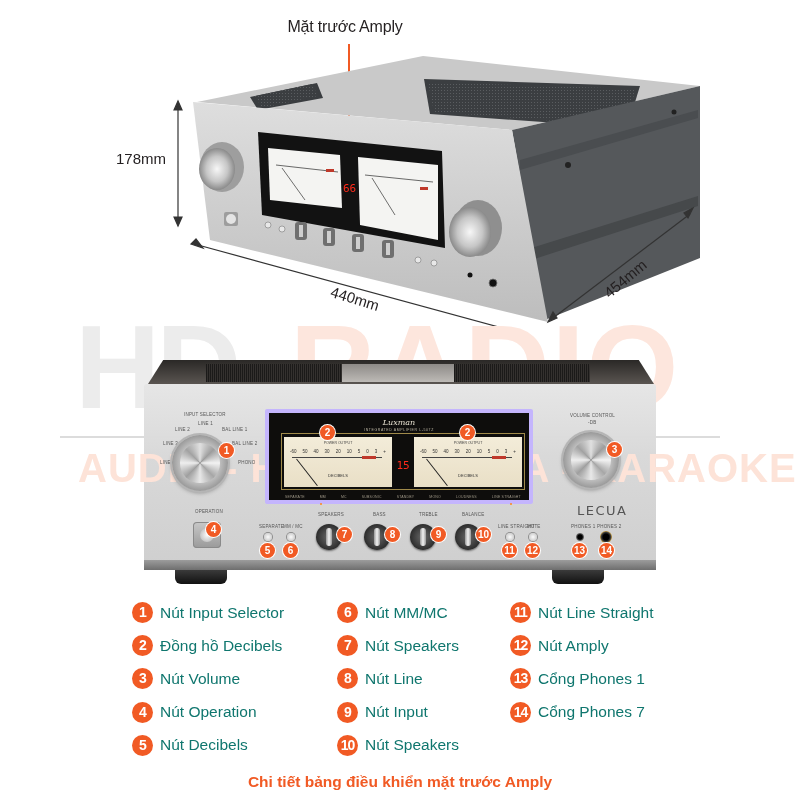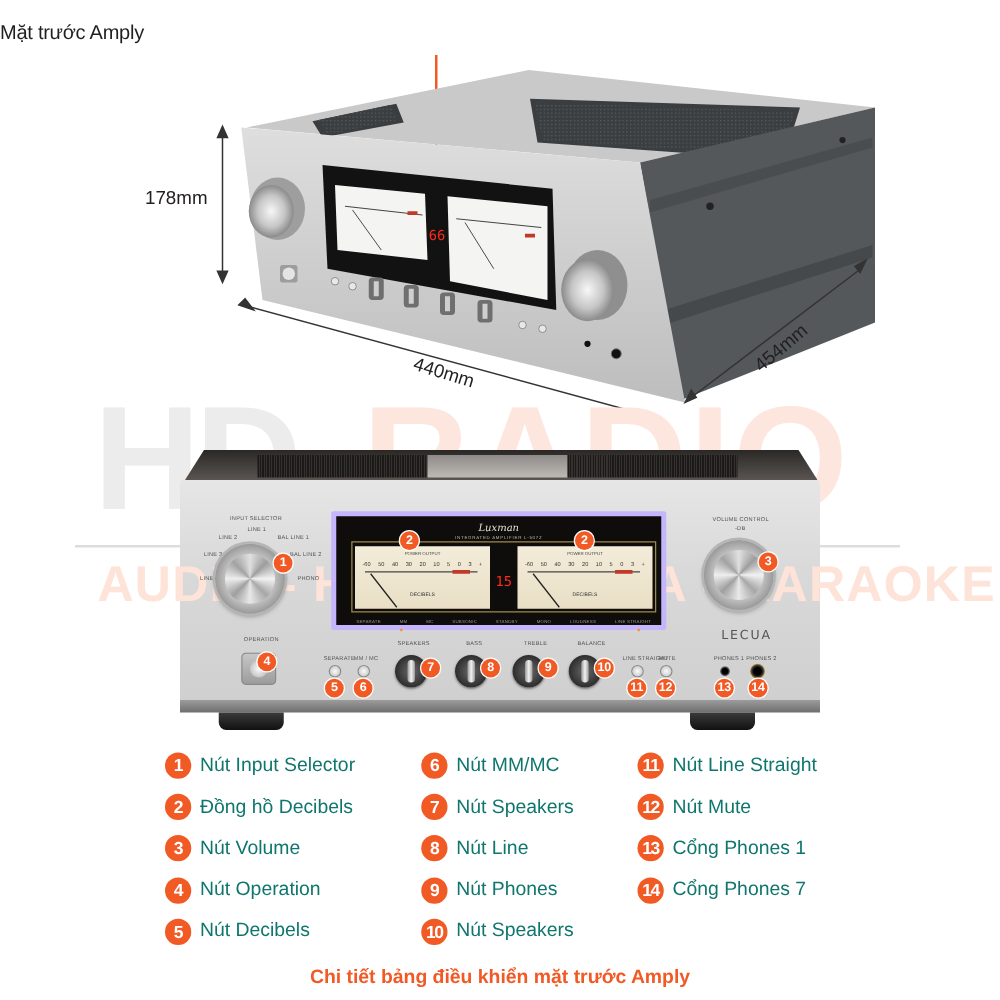--- a/index.html
+++ b/index.html
@@ -1,21 +1,21 @@
 <!DOCTYPE html>
 <html><head>
 <meta charset="utf-8">
 <style>
   * { box-sizing: border-box; margin: 0; padding: 0; }
   html, body { width: 800px; height: 800px; background: #ffffff; overflow: hidden; }
   body { position: relative; font-family: "Liberation Sans", "DejaVu Sans", sans-serif; color: #231f20; }
   .abs { position: absolute; }
 
   
-  .top-title { left: 0; width: 690px; top: 18px; font-size: 16px; color: #231f20; letter-spacing: -0.2px; }
+  .top-title { left: 0; width: 690px; top: 18px; text-align: center; font-size: 16px; color: #231f20; letter-spacing: -0.2px; }
   .pointer-line { left: 348px; top: 44px; width: 1.5px; height: 92px; background: #f15a24; }
   .pointer-dot { left: 341px; top: 132px; width: 14px; height: 14px; border-radius: 50%; border: 2px solid #f15a24; background: #ffffff; }
   .pointer-dot::after { content: ""; position: absolute; left: 3px; top: 3px; width: 4px; height: 4px; border-radius: 50%; background: #f15a24; }
 
   
   .amp3d { left: 0; top: 0; width: 800px; height: 330px; }
   .dim-label { font-size: 15px; color: #231f20; }
   .dim-h { left: 116px; top: 150px; }
   .dim-w { left: 330px; top: 290px; transform: rotate(17deg); }
   .dim-d { left: 600px; top: 270px; transform: rotate(-40deg); }
@@ -66,21 +66,21 @@
   .indicators .tiny { color: #9c9585; font-size: 3.5px; }
   .led { width: 2px; height: 2px; background: #ff8a1a; border-radius: 50%; }
 
   .op-btn { left: 193px; top: 522px; width: 28px; height: 26px; border-radius: 4px; background: linear-gradient(#c8c8c8, #9a9a9a); box-shadow: inset 0 0 0 1px #8a8a8a; }
   .op-btn::after { content: ""; position: absolute; left: 7px; top: 6px; width: 14px; height: 14px; border-radius: 50%; background: radial-gradient(#fafafa, #b0b0b0); }
   .small-btn { width: 8px; height: 8px; border-radius: 50%; background: radial-gradient(#fbfbfb, #bdbdbd); box-shadow: 0 0 0 1px #8c8c8c; }
   .knob-sm { width: 26px; height: 26px; border-radius: 50%; background: radial-gradient(#6a6a6a, #2d2d2d 70%, #8f8f8f 90%, #4d4d4d); box-shadow: 0 1px 2px rgba(0,0,0,.5); }
   .knob-sm::after { content: ""; position: absolute; left: 10px; top: 4px; width: 6px; height: 18px; border-radius: 3px; background: linear-gradient(90deg, #999, #f2f2f2, #999); }
   .jack { width: 8px; height: 8px; border-radius: 50%; background: radial-gradient(#000 40%, #555 60%, #aaa 80%); }
   .jack-big { width: 12px; height: 12px; border-radius: 50%; background: radial-gradient(#000 35%, #3a3a3a 55%, #c59a3a 70%, #6e5220 85%); }
-  .lecua { font-family: "DejaVu Sans", sans-serif; font-size: 10px; letter-spacing: 1.5px; color: #555; }
+  .lecua { font-family: "DejaVu Sans", sans-serif; font-size: 13px; letter-spacing: 1.5px; color: #555; }
 
   
   .badge { width: 15px; height: 15px; border-radius: 50%; background: #f15a24; color: #ffffff; font-weight: bold; font-size: 10px; line-height: 15px; text-align: center; box-shadow: 0 0 0 1px #ffffff; }
 
   
   .legend { left: 132px; top: 596px; width: 560px; height: 160px; }
   .legend-col { position: absolute; top: 0; }
   .legend-item { height: 33.2px; display: flex; align-items: center; }
   .legend-num { width: 21px; height: 21px; border-radius: 50%; background: #f15a24; color: #ffffff; font-weight: bold; font-size: 14px; line-height: 21px; text-align: center; margin-right: 7px; flex: none; letter-spacing: -1px; }
   .legend-text { font-size: 15.5px; color: #0f766e; white-space: nowrap; }
@@ -337,35 +337,35 @@
     <div class="legend-item">
         <span class="legend-num">7</span>
         <span class="legend-text">Nút Speakers</span>
       </div>
     <div class="legend-item">
         <span class="legend-num">8</span>
         <span class="legend-text">Nút Line</span>
       </div>
     <div class="legend-item">
         <span class="legend-num">9</span>
-        <span class="legend-text">Nút Phones</span>
+        <span class="legend-text">Nút Input</span>
       </div>
     <div class="legend-item">
         <span class="legend-num">10</span>
         <span class="legend-text">Nút Speakers</span>
       </div>
   </div>
   <div class="legend-col" style="left:378px;">
     <div class="legend-item">
         <span class="legend-num">11</span>
         <span class="legend-text">Nút Line Straight</span>
       </div>
     <div class="legend-item">
         <span class="legend-num">12</span>
-        <span class="legend-text">Nút Mute</span>
+        <span class="legend-text">Nút Amply</span>
       </div>
     <div class="legend-item">
         <span class="legend-num">13</span>
         <span class="legend-text">Cổng Phones 1</span>
       </div>
     <div class="legend-item">
         <span class="legend-num">14</span>
         <span class="legend-text">Cổng Phones 7</span>
       </div>
   </div>

